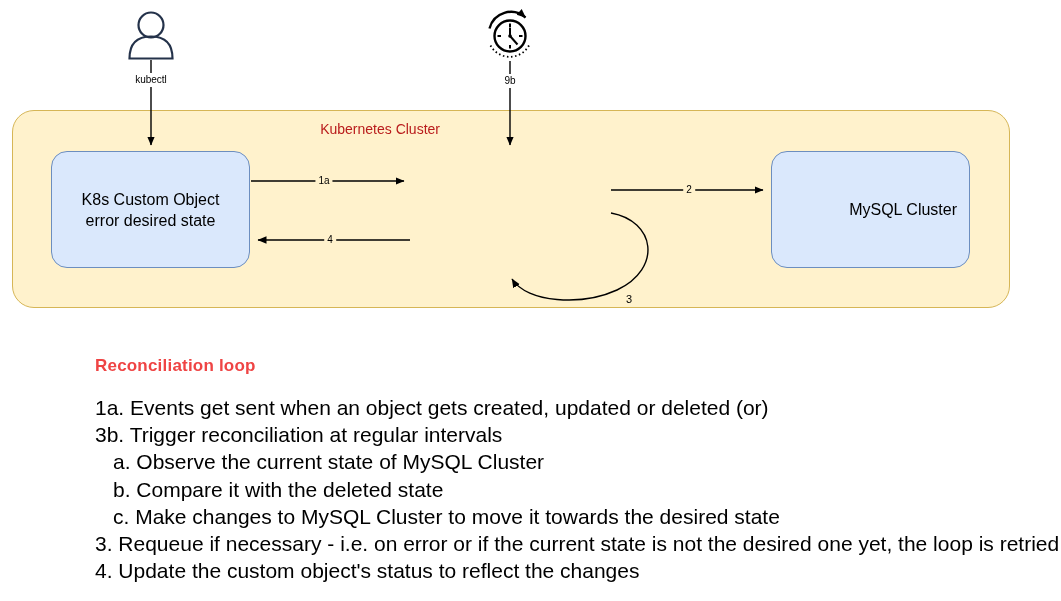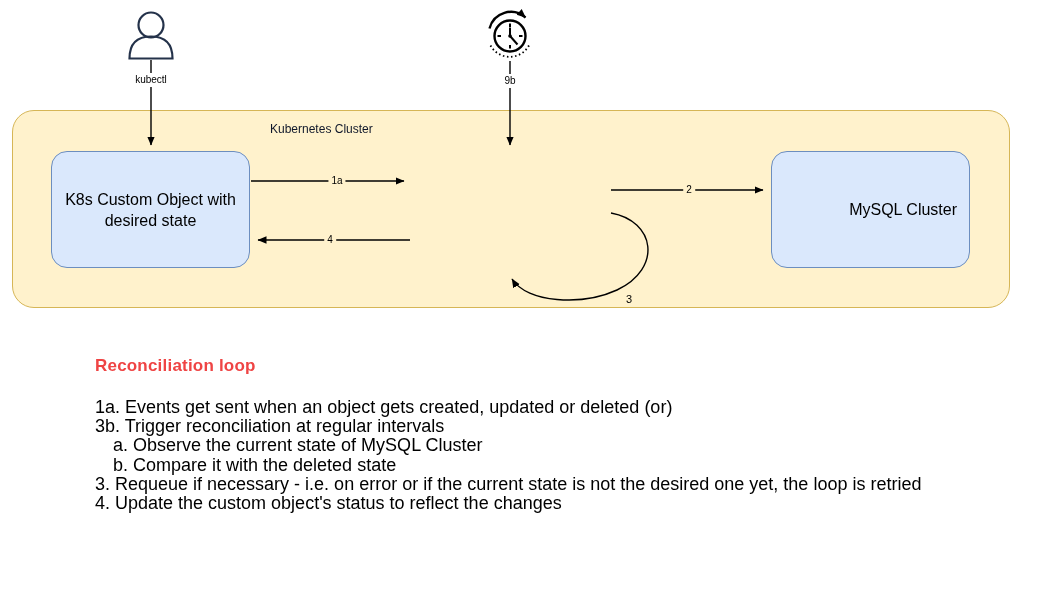--- a/index.html
+++ b/index.html
@@ -17,21 +17,21 @@
 
   .cluster-box{
     position:absolute;left:12px;top:110px;width:998px;height:198px;
     background:var(--cluster-fill);
     border:1px solid var(--cluster-stroke);
     border-radius:22px;
     z-index:1;
   }
   .cluster-label{
     position:absolute;left:270px;top:120px;width:170px;
-    text-align:left;font-size:12px;line-height:19px;color:#0f172a;z-index:2;
+    text-align:right;font-size:14px;line-height:19px;color:#b91c1c;z-index:2;
   }
 
   .node{
     position:absolute;top:151px;width:199px;height:117px;
     background:var(--node-fill);
     border:1px solid var(--node-stroke);
     border-radius:16px;
     display:flex;align-items:center;justify-content:center;
     text-align:center;font-size:16px;line-height:21px;color:#000;
     z-index:2;padding:0 12px;
@@ -52,34 +52,34 @@
   .bg-white{background:#ffffff;}
   .bg-yellow{background:var(--cluster-fill);}
   .edge-label.small{font-size:11px;transform:none;padding:0;}
 
   .notes{position:absolute;left:95px;top:355px;z-index:3;}
   .notes-heading{
     font-size:17px;font-weight:bold;color:#ef4444;line-height:22px;
     margin-bottom:21px;letter-spacing:0.2px;
   }
   .note-line{
-    font-size:18px;line-height:19.2px;color:#000;white-space:pre;
+    font-size:21px;line-height:19.2px;color:#000;white-space:pre;margin-top:8px;
   }
   .note-line.indent{padding-left:18px;}
 </style>
 </head>
 <body>
 
 <div class="canvas">
 
   <div class="cluster-box"></div>
   <div class="cluster-label">Kubernetes Cluster</div>
 
   <div class="node node-custom">
-    <span>K8s Custom Object with desired state</span>
+    <span>K8s Custom Object error desired state</span>
   </div>
   <div class="node node-mysql">
     <span>MySQL Cluster</span>
   </div>
 
   <svg class="diagram-svg" viewBox="0 0 1061 601">
     <defs>
       <marker id="arrowhead" markerWidth="11" markerHeight="10" refX="8.5" refY="5" orient="auto" markerUnits="userSpaceOnUse">
         <path d="M0,1.2 L9,5 L0,8.8 Z" fill="#000"></path>
       </marker>
@@ -111,28 +111,29 @@
 
     <path d="M 410 240 L 258 240" stroke="#000" stroke-width="1.4" fill="none" marker-end="url(#arrowhead)"></path>
 
     <path d="M 611 190 L 763 190" stroke="#000" stroke-width="1.4" fill="none" marker-end="url(#arrowhead)"></path>
 
     <path d="M 611 213 C 655 221 663 268 617 290 C 582 306 527 303 512 279" stroke="#000" stroke-width="1.4" fill="none" marker-end="url(#arrowhead)"></path>
   </svg>
 
   <span class="edge-label bg-white" style="left:151px;top:73px;">kubectl</span>
   <span class="edge-label bg-white" style="left:510px;top:74px;">9b</span>
-  <span class="edge-label bg-yellow" style="left:337px;top:174px;">1a</span>
+  <span class="edge-label bg-yellow" style="left:324px;top:174px;">1a</span>
   <span class="edge-label bg-yellow" style="left:330px;top:233px;">4</span>
   <span class="edge-label bg-yellow" style="left:689px;top:183px;">2</span>
   <span class="edge-label small" style="left:626px;top:292px;">3</span>
 
   <div class="notes">
     <div class="notes-heading">Reconciliation loop</div>
     <div class="note-line">1a. Events get sent when an object gets created, updated or deleted (or)</div>
     <div class="note-line">3b. Trigger reconciliation at regular intervals</div>
     <div class="note-line indent">a. Observe the current state of MySQL Cluster</div>
     <div class="note-line indent">b. Compare it with the deleted state</div>
+    <div class="note-line indent">c. Make changes to MySQL Cluster to move it towards the desired state</div>
     <div class="note-line">3. Requeue if necessary - i.e. on error or if the current state is not the desired one yet, the loop is retried</div>
     <div class="note-line">4. Update the custom object's status to reflect the changes</div>
   </div>
 
 </div>
 
 </body></html>

